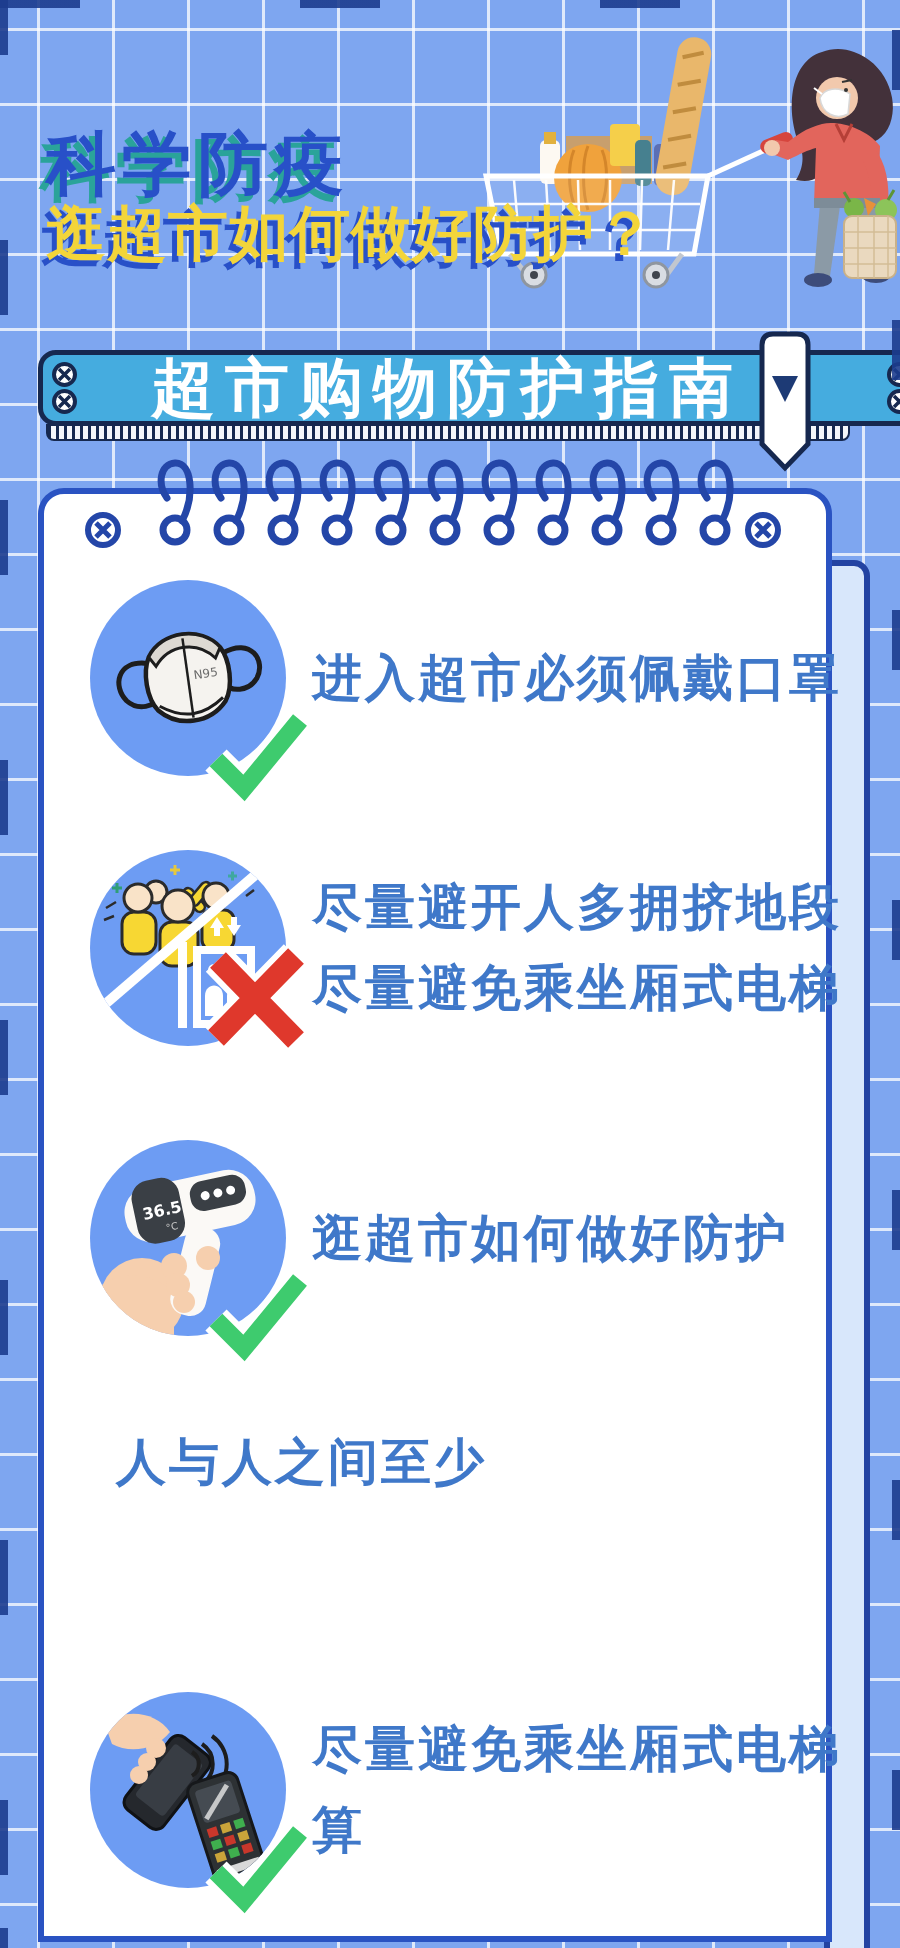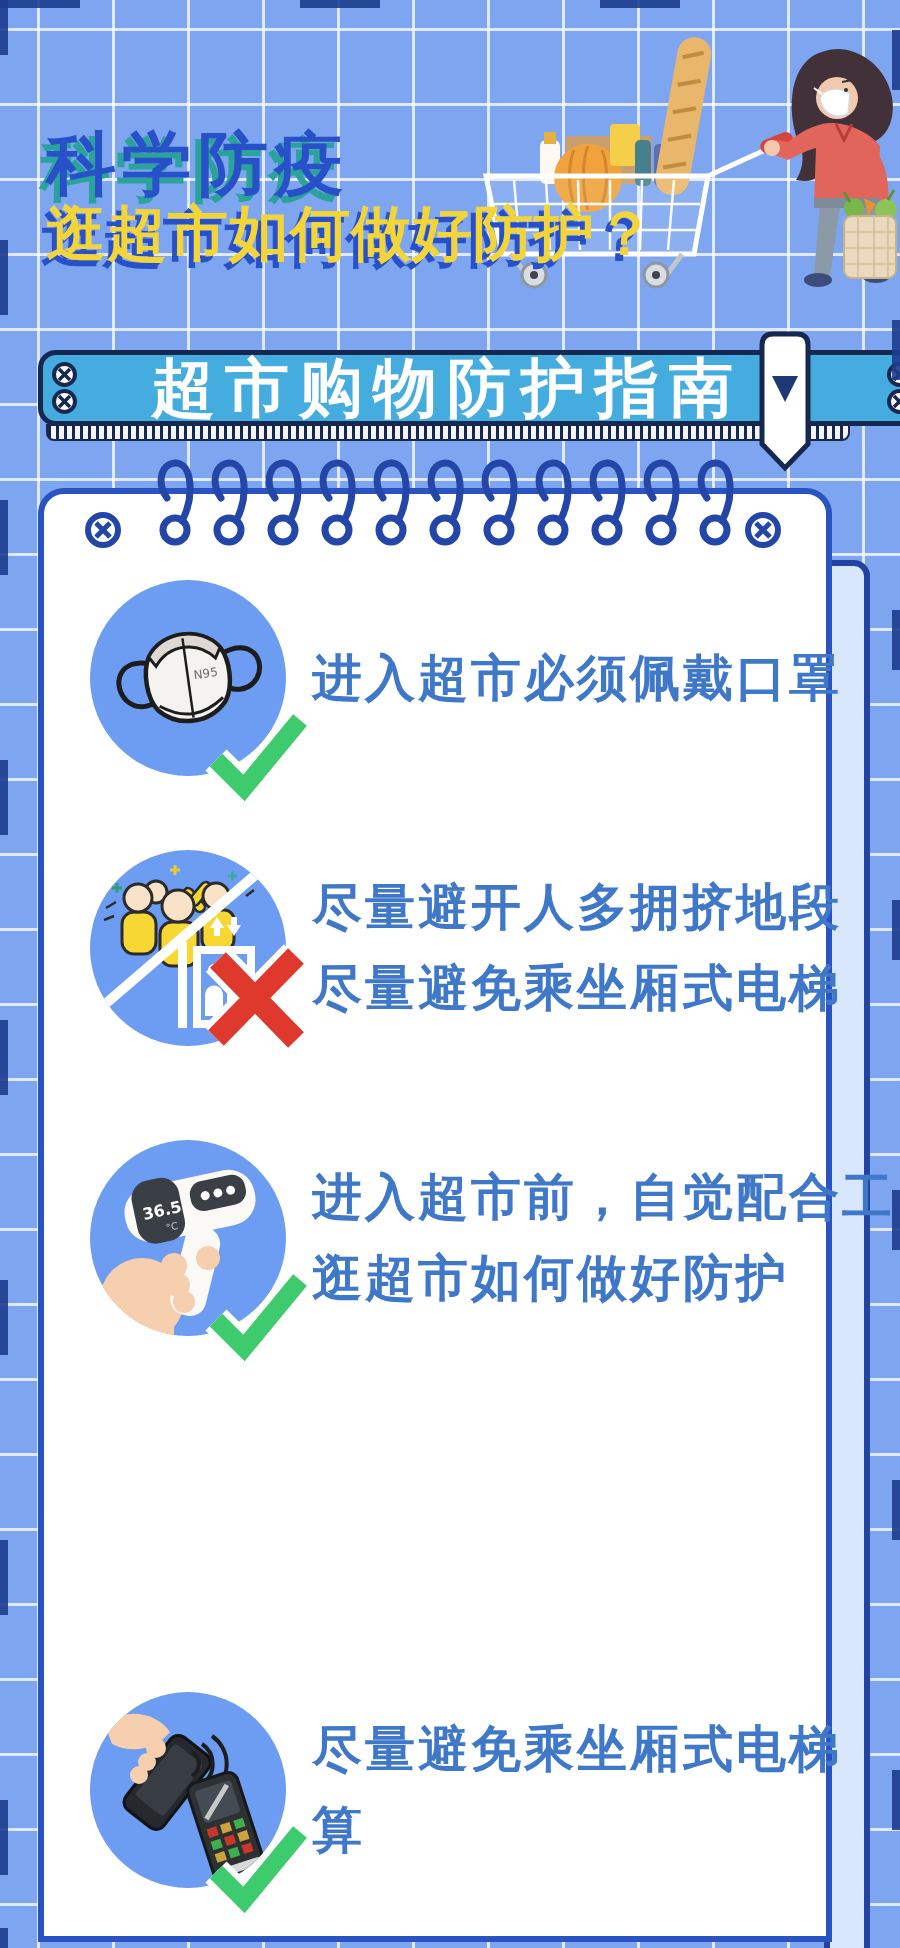--- a/index.html
+++ b/index.html
@@ -281,27 +281,27 @@
                 <circle cx="143" cy="59" r="4.5" fill="#fff"></circle>
             </g>
           </svg>
         </div>
         <svg class="status check" viewBox="0 0 112 96">
           <path d="M16 52 L44 80 L100 12" fill="none" stroke="#fff" stroke-width="30"></path>
           <path d="M16 52 L44 80 L100 12" fill="none" stroke="#3ecb6e" stroke-width="18"></path>
         </svg>
       </div>
       <div class="text">
-        <p class="line">进入超市前，自觉配合工</p>
         <p class="line">逛超市如何做好防护</p>
       </div>
     </div>
 
     <div class="row" style="top:928px">
       <div class="text">
+        <p class="line">人与人之间至少</p>
       </div>
     </div>
 
     <div class="row" style="top:1198px">
       <div class="iconwrap">
         <div class="badge">
           <svg viewBox="0 0 196 196">
             <g transform="rotate(38 76 92)">
               <rect x="52" y="44" width="48" height="92" rx="10" fill="#25282d" stroke="#101215" stroke-width="3"></rect>
               <rect x="58" y="54" width="36" height="66" rx="4" fill="#383d44"></rect>

